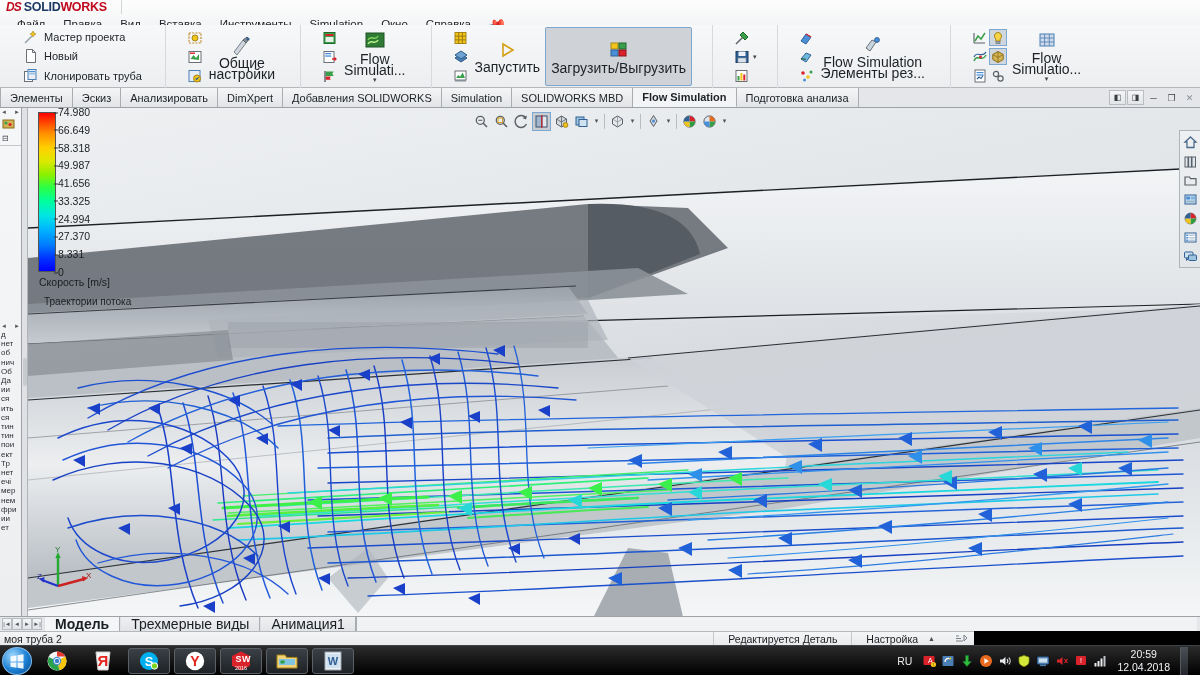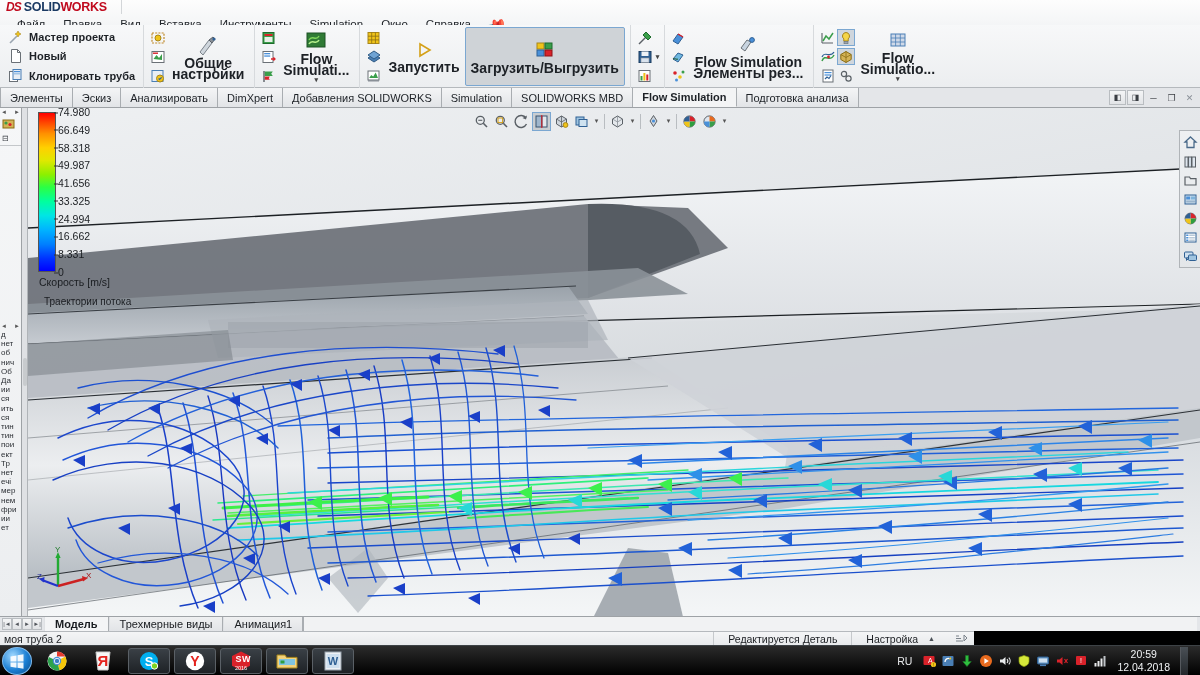--- a/index.html
+++ b/index.html
@@ -50,21 +50,21 @@
   }
   .searchbox .ph { font-size:11px; color:#52575c; flex:1; white-space:nowrap; overflow:hidden;}
 
   
   .ribbon {
     position:absolute; left:0; top:25px; width:1200px; height:63px;
     background: linear-gradient(#f7f8f9,#eceef0);
     border-bottom:1px solid #b5b9bd;
     display:flex; align-items:stretch;
   }
-  .rgroup { display:flex; align-items:center; padding:0 5px; border-right:1px solid #d7dadd; height:63px;font-weight:bold;}
+  .rgroup { display:flex; align-items:center; padding:0 20px; border-right:1px solid #d7dadd; height:63px;}
   .stack { display:flex; flex-direction:column; justify-content:center; gap:3px; height:63px; padding:4px 0;}
   .srow { display:flex; align-items:center; gap:5px; height:17px; padding:0 3px;}
   .srow .lbl { font-size:11px; color:#1d2126; white-space:nowrap;}
   .ico { width:16px;height:16px;flex:0 0 auto; display:block;}
   .bigbtn {
     display:flex;flex-direction:column;align-items:center;justify-content:center;
     width:auto;min-width:46px;padding:3px 5px;height:59px;
   }
   .bigbtn .lbl{font-size:14px;color:#1d2126;text-align:center;line-height:11px;margin-top:2px;}
   .bigbtn.active{ background:#cfd3d7; border:1px solid #7ba7d1; border-radius:2px;}
@@ -160,21 +160,21 @@
   .doctabs{
     position:absolute;left:0;top:616px;width:1200px;height:15px;
     background:#e4e6e9;border-top:1px solid #9ea2a6;display:flex;align-items:center;
   }
   .navarrows{display:flex;align-items:center;padding:0 2px;gap:0px;}
   .navarrows span{
     width:10px;height:12px;font-size:6px;color:#50545a;display:flex;align-items:center;justify-content:center;
     border:1px solid #b9bdc1;background:linear-gradient(#f4f5f6,#e1e3e6);
   }
   .doctabs .dt{
-    font-size:11px;color:#1a1d21;padding:0 10px;height:14px;display:flex;align-items:center;
+    font-size:14px;color:#1a1d21;padding:0 10px;height:14px;display:flex;align-items:center;
     border-right:1px solid #a9adb1;border-left:1px solid #dfe1e4;
     background:linear-gradient(#eff0f1,#e2e4e7);white-space:nowrap;
   }
   .doctabs .dt.sel{background:#f4f5f6;font-weight:bold;}
   .doctabs .filler{flex:1;height:14px;background:#f1f2f3;border-left:1px solid #a9adb1;margin-right:3px;}
 
   
   .statusbar{
     position:absolute;left:0;top:631px;width:974px;height:14px;
     background:linear-gradient(#f4f5f6,#e8eaec);border-top:1px solid #b5b9bd;
@@ -878,21 +878,21 @@
         <div class="legend-bar-wrap">
           <div class="legend-bar"></div>
           <div class="legend-ticks">
             <div class="lt" style="top:0%">74.980</div>
             <div class="lt" style="top:11.1%">66.649</div>
             <div class="lt" style="top:22.2%">58.318</div>
             <div class="lt" style="top:33.3%">49.987</div>
             <div class="lt" style="top:44.4%">41.656</div>
             <div class="lt" style="top:55.5%">33.325</div>
             <div class="lt" style="top:66.6%">24.994</div>
-            <div class="lt" style="top:77.7%">16.662</div>
+            <div class="lt" style="top:77.7%">27.370</div>
             <div class="lt" style="top:88.8%">8.331</div>
             <div class="lt" style="top:100%">0</div>
           </div>
         </div>
         <div class="legend-title">Скорость [m/s]</div>
         <div class="legend-sub">Траектории потока</div>
       </div>
 
       <div class="viewtoolbar">
         <div class="vtb">

